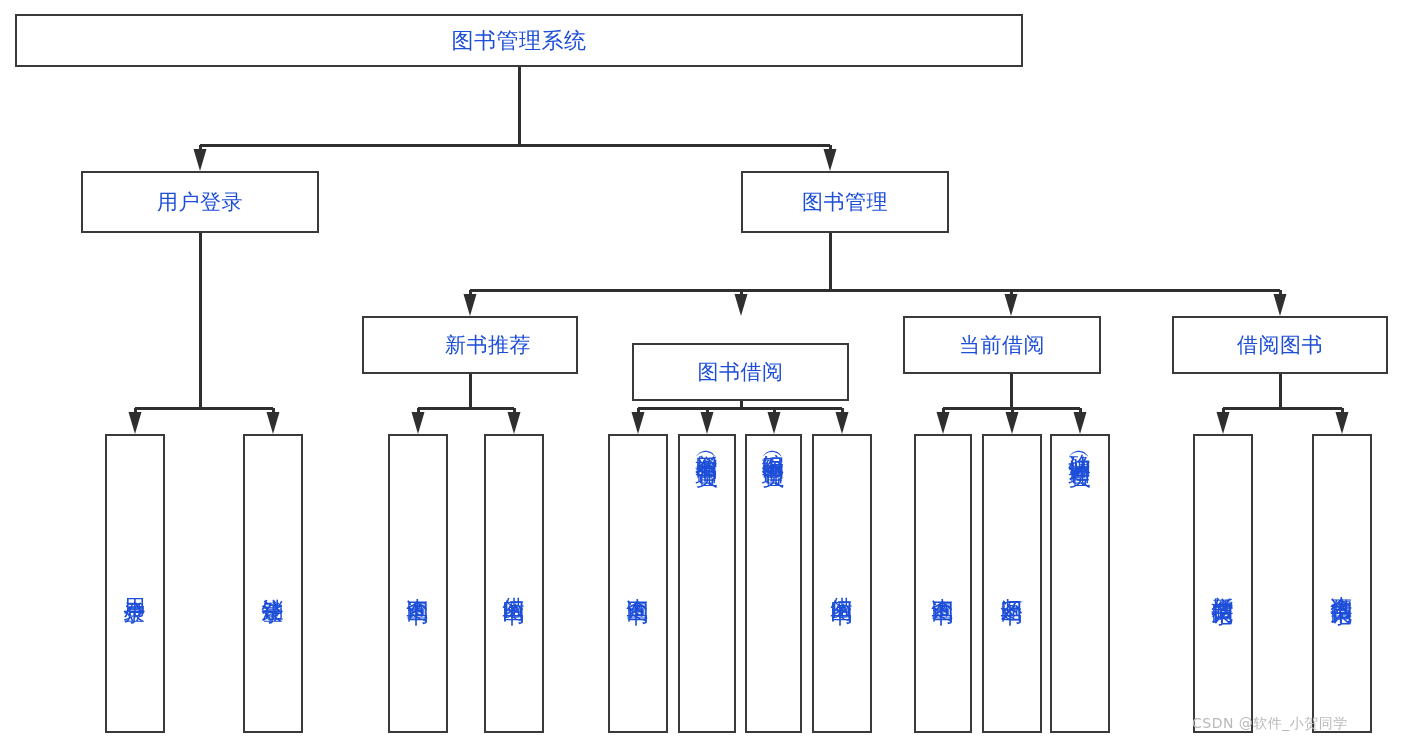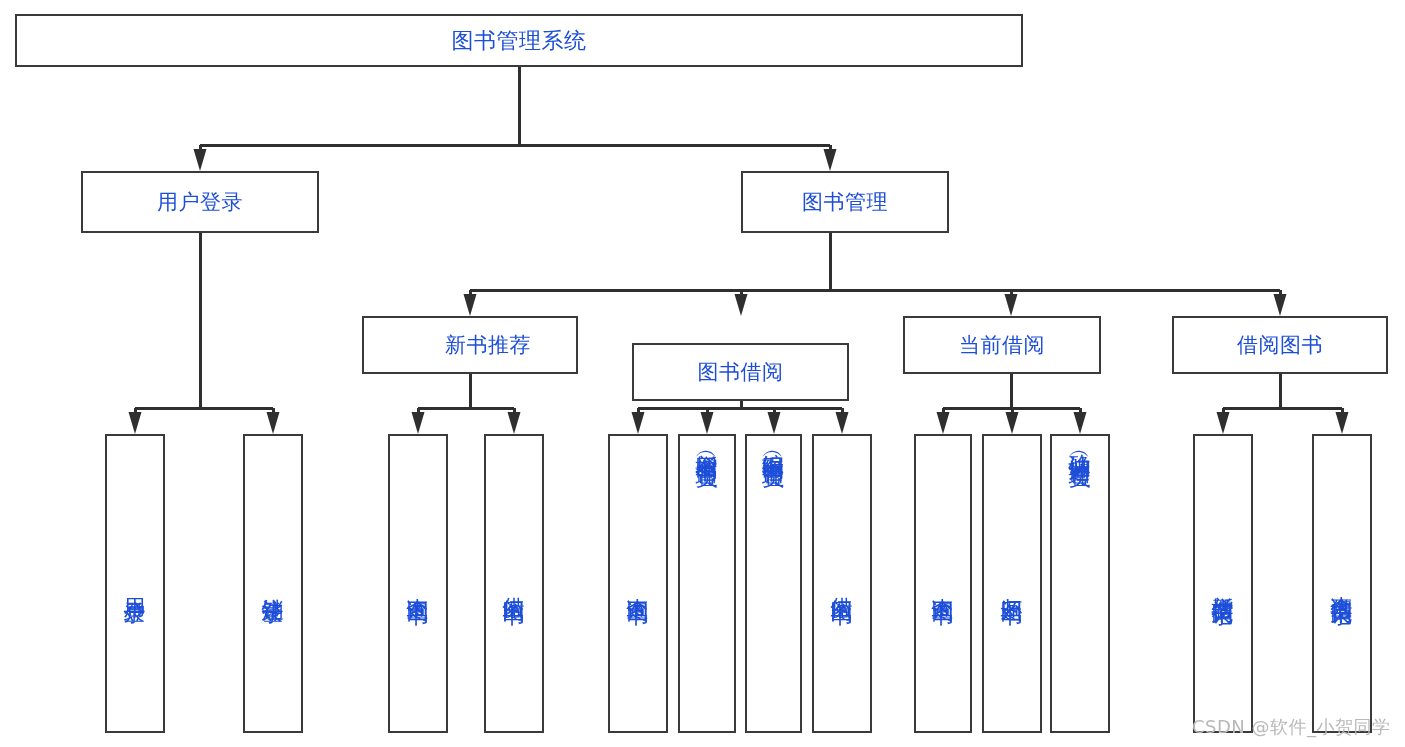--- a/index.html
+++ b/index.html
@@ -63,21 +63,21 @@
     font-size: 22px;
     line-height: 1.05;
     letter-spacing: 2px;
     white-space: nowrap;
   }
   .node.vert.mid {
     align-items: center;
   }
   .watermark {
     position: absolute;
-    font-size: 18px;
+    font-size: 14px;
     color: #b9b9b9;
     white-space: nowrap;
     z-index: 5;
     letter-spacing: 0.5px;
   }
 </style>
 </head>
 <body>
 
 <div id="canvas">

